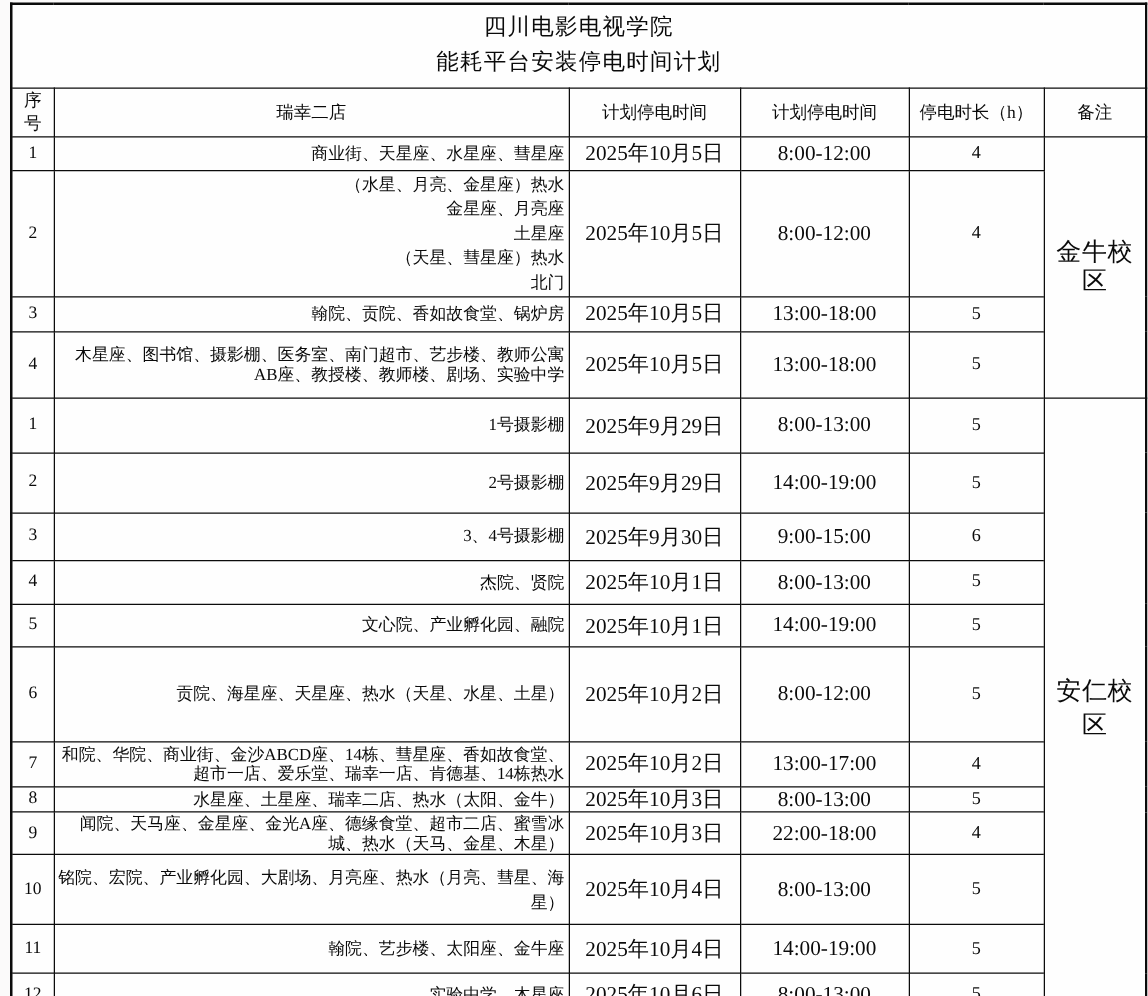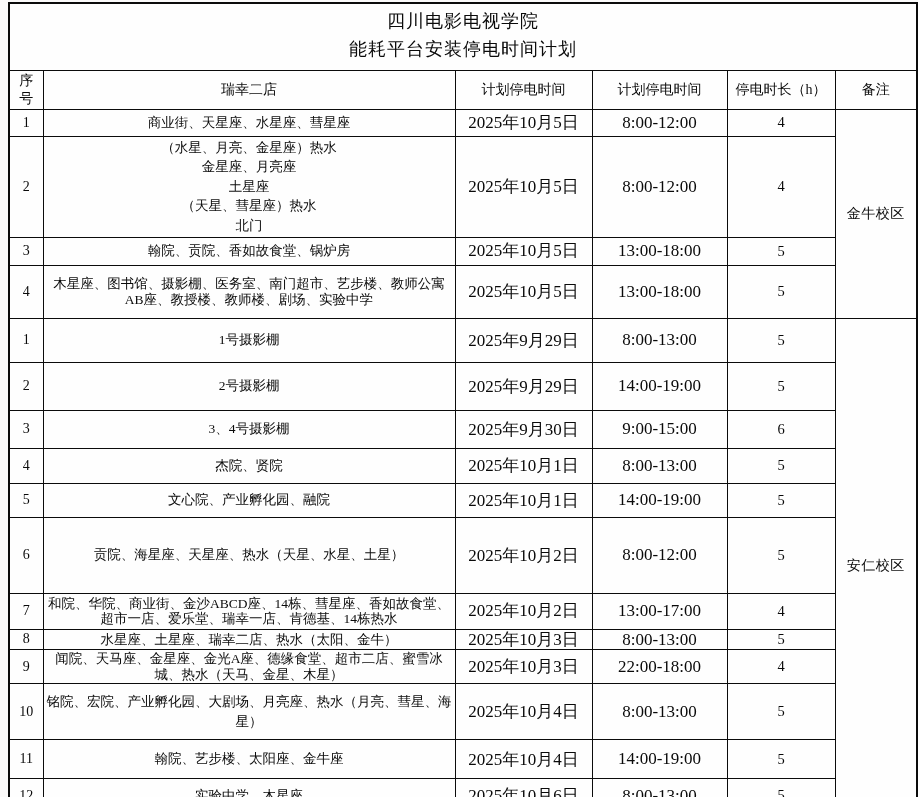--- a/index.html
+++ b/index.html
@@ -27,24 +27,24 @@
   table{border:2.2px solid #0b0b0b;}
   .title-cell{padding:4px 0 6px 0;}
   .title-line{
     font-size:18px;
     font-weight:400;
     line-height:1.55;
     letter-spacing:1px;
   }
   th{font-size:14px;}
   .no-cell{font-size:14px;}
-  .area-cell{font-size:13.5px;line-height:1.45;white-space:pre-line;}
+  .area-cell{font-size:13.5px;line-height:1.45;white-space:pre-line;text-align:right;}
   .date-cell,.time-cell{font-size:17px;}
   .hours-cell{font-size:14.5px;}
-  .campus-cell{font-size:14px;letter-spacing:0.5px;}
+  .campus-cell{font-size:20px;letter-spacing:0.5px;}
   tr.tight td{padding-top:0;padding-bottom:0;line-height:1.15;}
 </style>
 </head>
 <body>
 
 <div class="sheet">
 <table>
   <colgroup>
     <col style="width:34px">
     <col style="width:412px">

